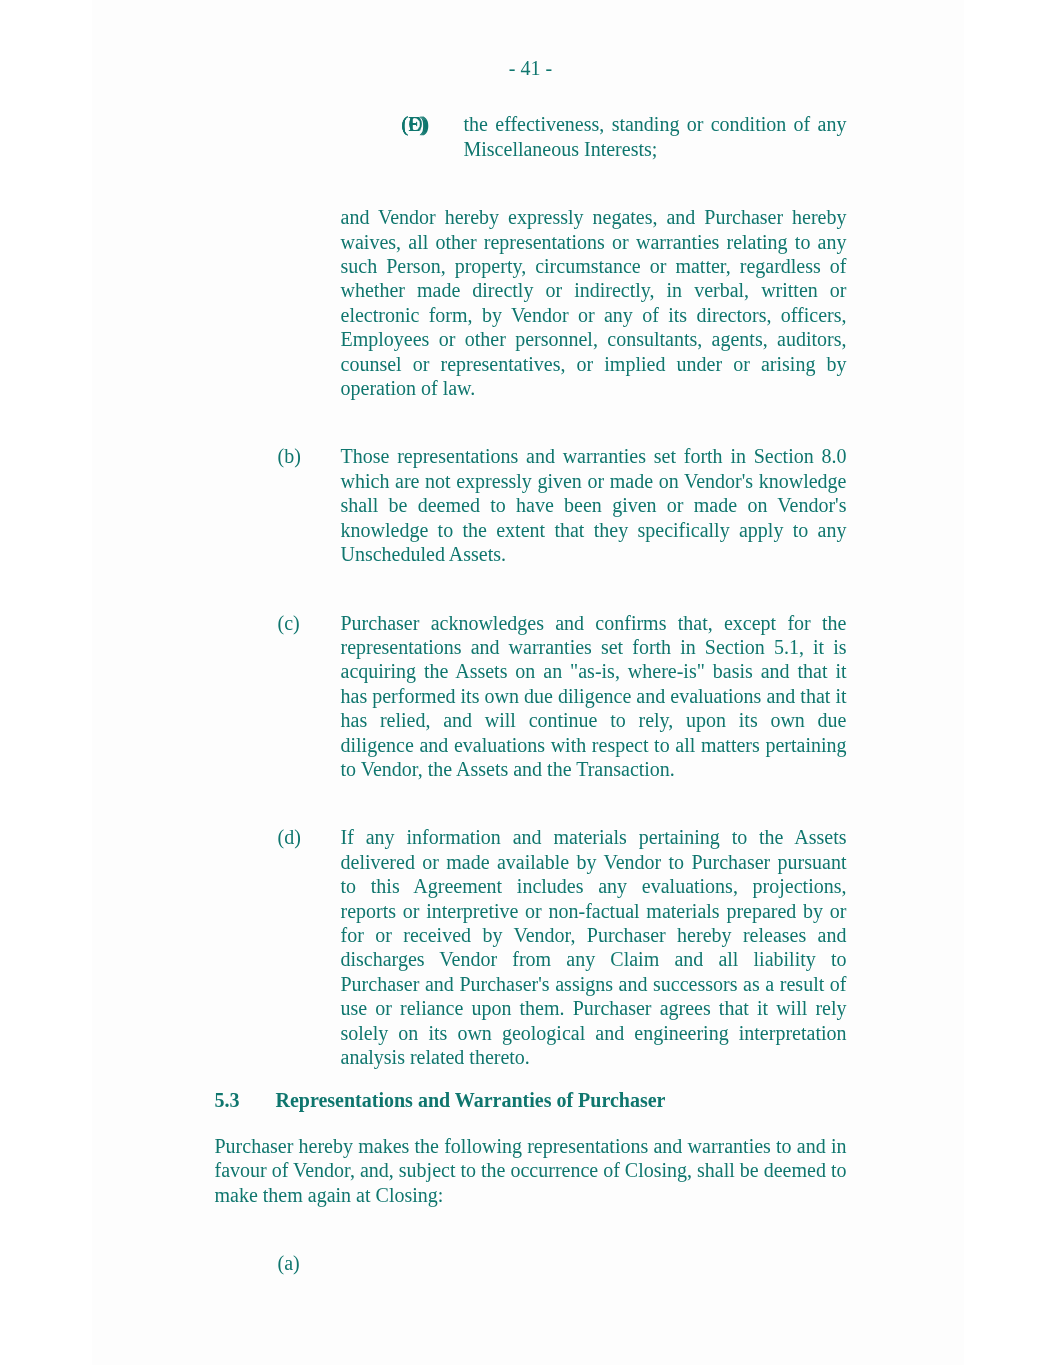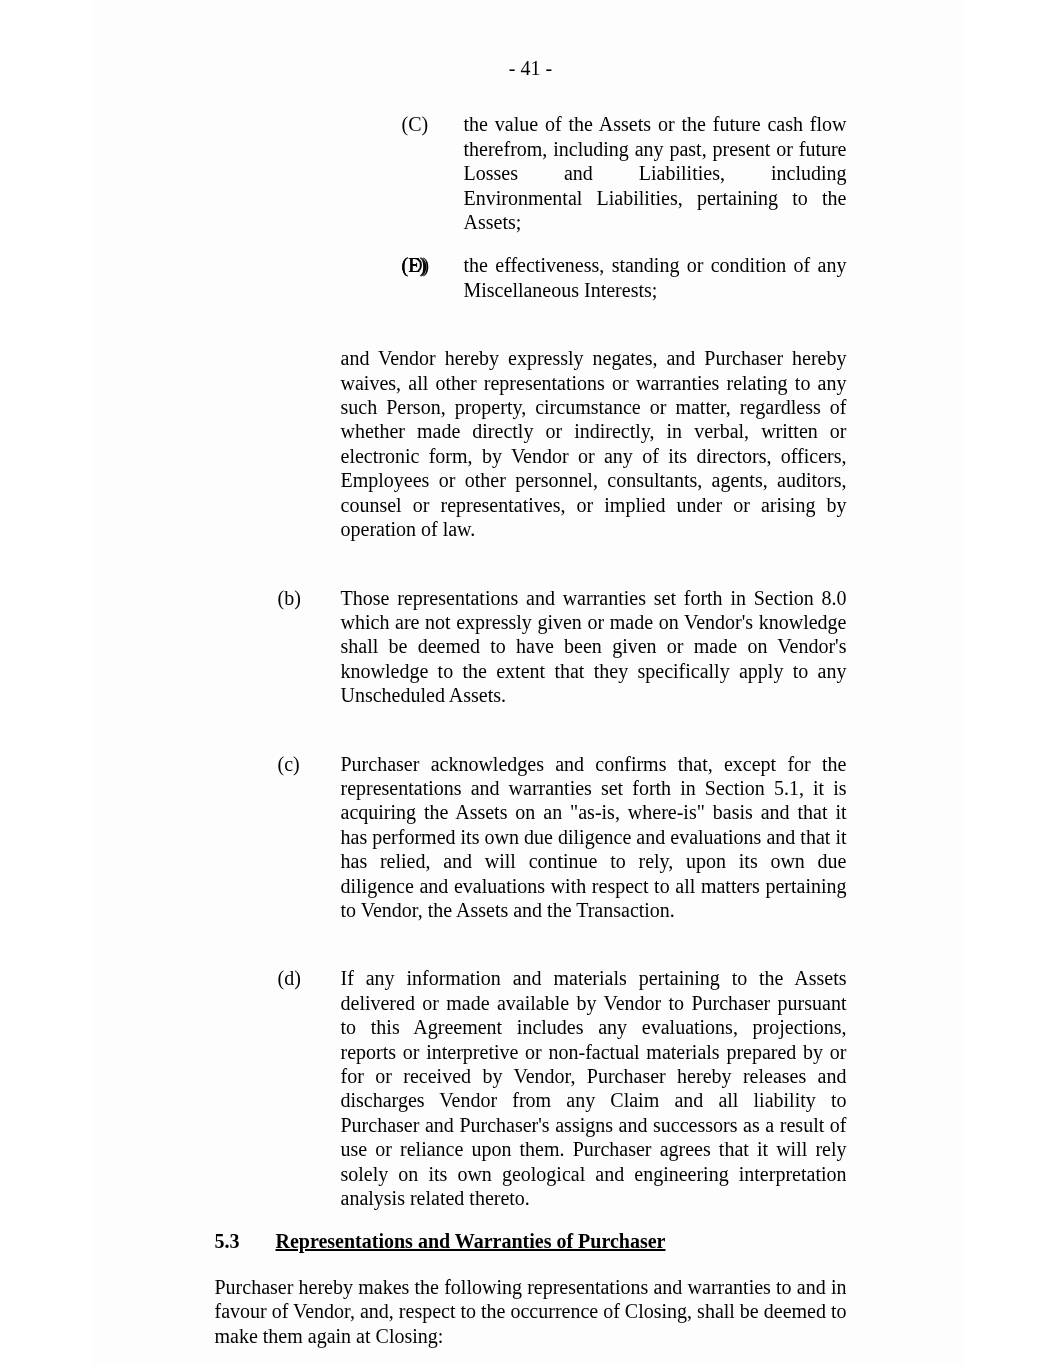--- a/index.html
+++ b/index.html
@@ -3,21 +3,21 @@
 <meta charset="utf-8">
 <style>
   * { margin: 0; padding: 0; box-sizing: border-box; }
   html, body { background: #ffffff; }
   .page {
     position: relative;
     width: 872px;
     height: 1365px;
     margin: 0 auto;
     background: #fdfdfd;
-    color: #000000;
+    color: #0f766e;
     font-family: "Liberation Serif", "DejaVu Serif", serif;
     font-size: 20px;
     line-height: 24.4px;
     padding: 56px 117px 0 123px;
     overflow: hidden;
   }
   .page-number {
     text-align: center;
     margin-bottom: 32px;
   }
@@ -27,35 +27,33 @@
   }
   .item { position: relative; }
   .lvl3 { padding-left: 249px; }
   .lvl3 > .lbl { position: absolute; left: 187px; top: 0; }
   .lvl1 { padding-left: 126px; margin-top: 44px; }
   .lvl1 > .lbl { position: absolute; left: 63px; top: 0; }
   .section-heading {
     font-weight: bold;
     margin-bottom: 21px;
     text-align: left;
-    text-decoration: underline;
   }
   .section-heading .num { display: inline-block; width: 61px; }
   .intro { margin-bottom: 25px; }
 </style>
 </head>
 <body>
 
 <div class="page">
 
   <div class="page-number">- 41 -</div>
 
   <div class="para item lvl3">
     <span class="lbl">(C)</span>
-    <span>the value of the Assets or the future cash flow therefrom, including any past, present or future Losses and Liabilities, including Environmental Liabilities, pertaining to the Assets;</span>
   </div>
 
   <div class="para item lvl3">
     <span class="lbl">(D)</span>
   </div>
 
   <div class="para item lvl3">
     <span class="lbl">(E)</span>
   </div>
 
@@ -81,20 +79,20 @@
   <div class="para item lvl1">
     <span class="lbl">(d)</span>
     <span>If any information and materials pertaining to the Assets delivered or made available by Vendor to Purchaser pursuant to this Agreement includes any evaluations, projections, reports or interpretive or non-factual materials prepared by or for or received by Vendor, Purchaser hereby releases and discharges Vendor from any Claim and all liability to Purchaser and Purchaser's assigns and successors as a result of use or reliance upon them. Purchaser agrees that it will rely solely on its own geological and engineering interpretation analysis related thereto.</span>
   </div>
 
   <div class="section-heading">
     <span class="num">5.3</span><span>Representations and Warranties of Purchaser</span>
   </div>
 
   <div class="para intro">
-    <span>Purchaser hereby makes the following representations and warranties to and in favour of Vendor, and, respect to the occurrence of Closing, shall be deemed to make them again at Closing:</span>
+    <span>Purchaser hereby makes the following representations and warranties to and in favour of Vendor, and, subject to the occurrence of Closing, shall be deemed to make them again at Closing:</span>
   </div>
 
   <div class="para item lvl1">
     <span class="lbl">(a)</span>
   </div>
 
 </div>
 
 </body></html>

